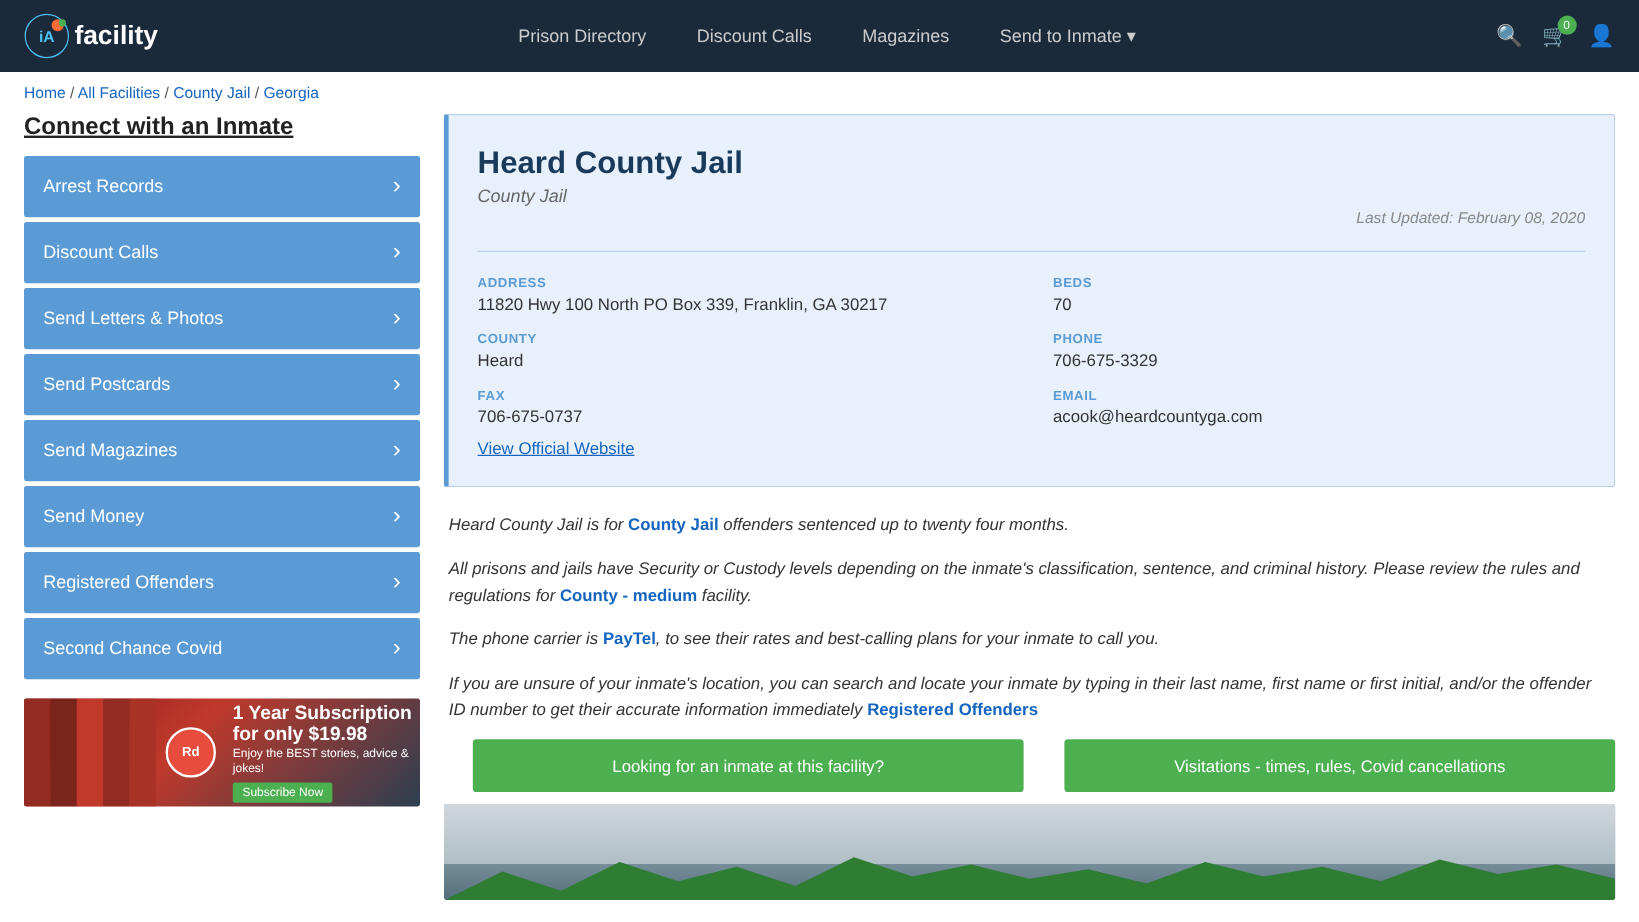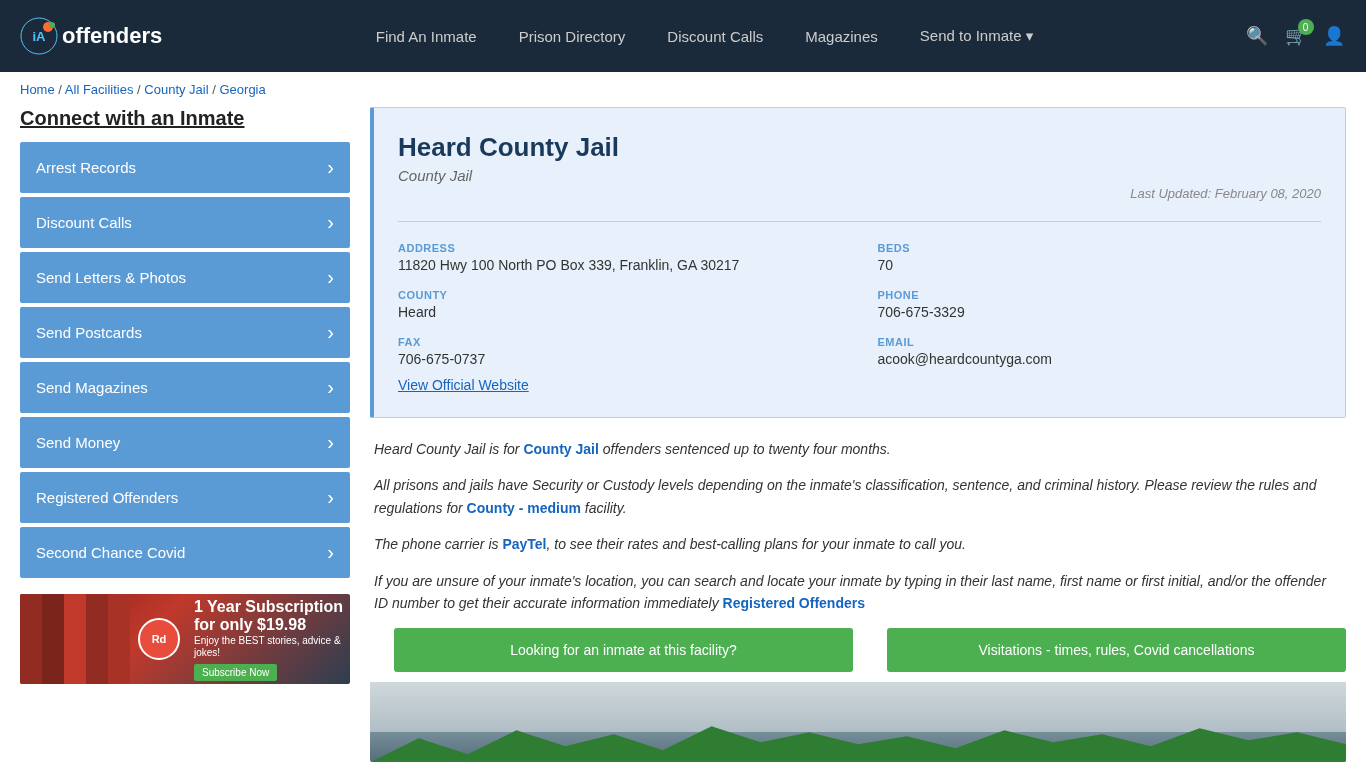--- a/index.html
+++ b/index.html
@@ -1,21 +1,21 @@
 <!DOCTYPE html>
 <html><head>
   <meta charset="utf-8">
   <style>
     * { margin: 0; padding: 0; box-sizing: border-box; }
     body { font-family: Arial, sans-serif; font-size: 14px; color: #333; background: #fff; }
 
     
     .header {
       background: #1a2a3a;
-      height: 72px;
+      height: 60px;
       display: flex;
       align-items: center;
       padding: 0 20px;
       gap: 30px;
     }
     .logo {
       display: flex;
       align-items: center;
       gap: 4px;
     }
@@ -242,25 +242,24 @@
 <body>
 
 <header class="header">
   <div class="logo">
     <svg width="38" height="38" viewBox="0 0 38 38">
       <circle cx="19" cy="19" r="18" fill="#1a2a3a" stroke="#4fc3f7" stroke-width="1"></circle>
       <text x="19" y="24" text-anchor="middle" fill="#4fc3f7" font-size="13" font-weight="bold">iA</text>
       <circle cx="28" cy="10" r="5" fill="#ff6b35"></circle>
       <circle cx="32" cy="8" r="3" fill="#4caf50"></circle>
     </svg>
-    <span class="logo-text">offenders</span>
+    <span class="logo-text">facility</span>
   </div>
 
   <nav class="nav">
-    <a class="nav-item">Find An Inmate</a>
     <a class="nav-item">Prison Directory</a>
     <a class="nav-item">Discount Calls</a>
     <a class="nav-item">Magazines</a>
     <a class="nav-item send-to-inmate">Send to Inmate ▾</a>
   </nav>
 
   <div class="nav-icons">
     <span class="nav-icon">🔍</span>
     <div class="cart-wrapper">
       <span class="nav-icon">🛒</span>

